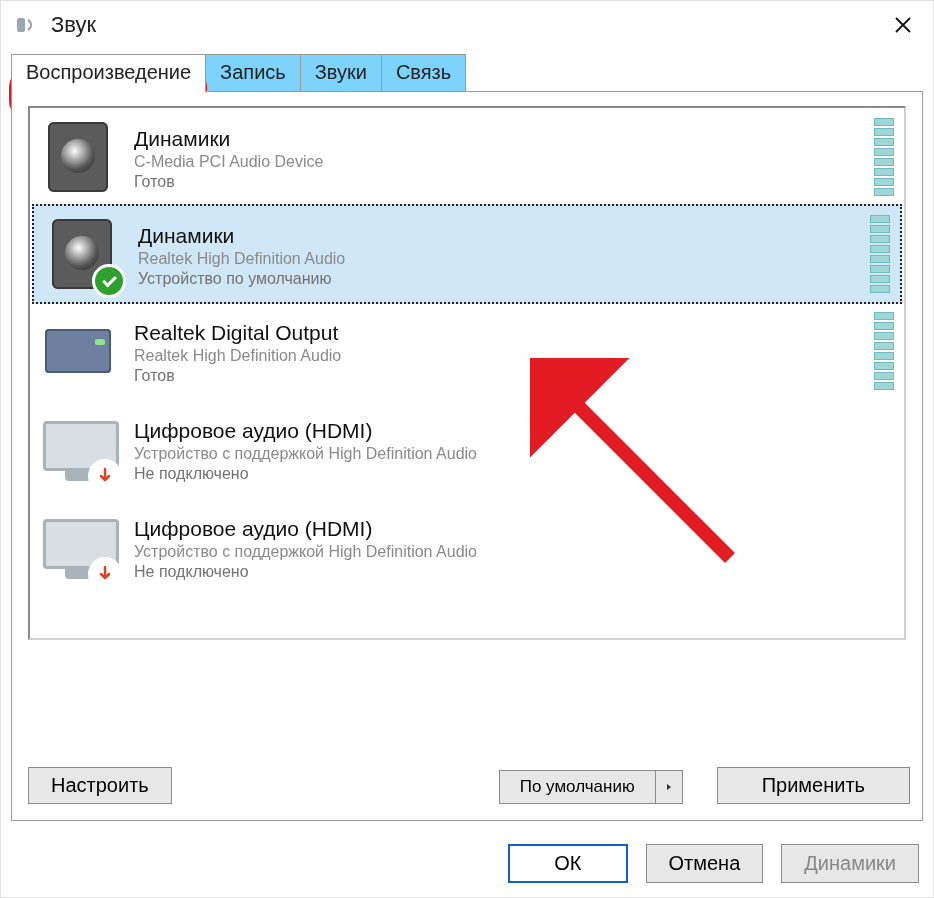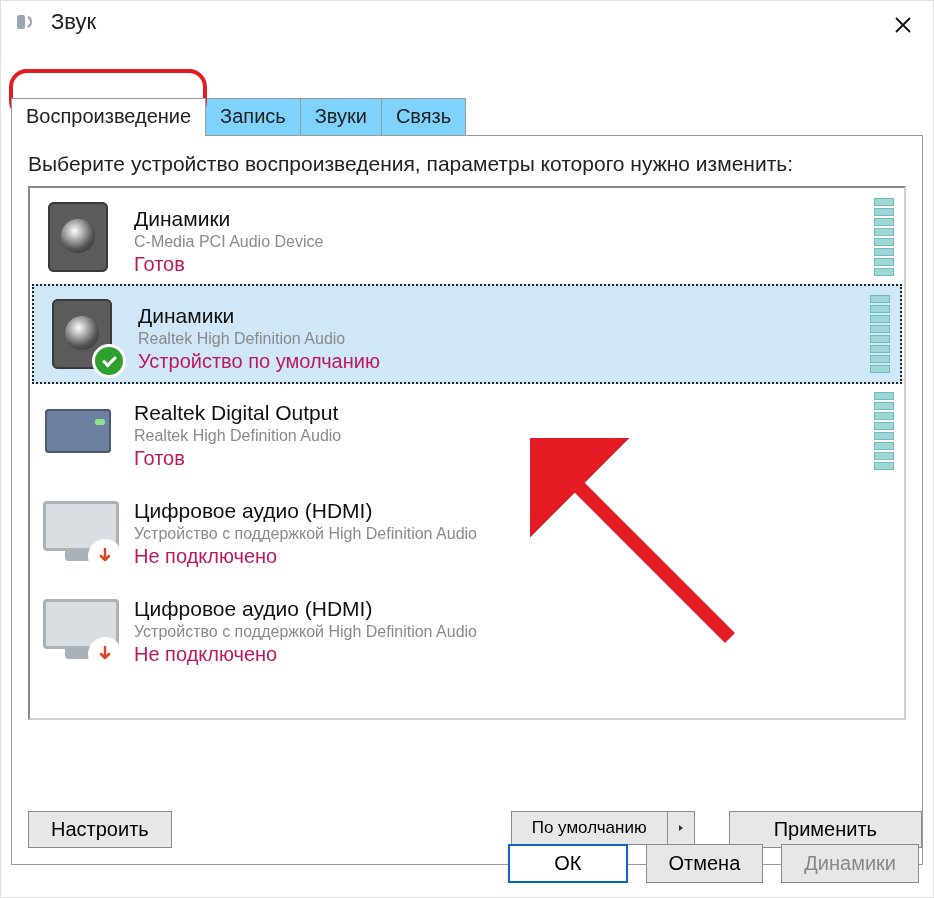--- a/index.html
+++ b/index.html
@@ -1,38 +1,38 @@
 <!DOCTYPE html>
 <html><head>
 <meta charset="utf-8">
 <style>
   html,body{margin:0;padding:0;font-family:"Segoe UI",Arial,sans-serif;background:#fff}
   .window{width:934px;height:898px;position:relative;background:#fff;border:1px solid #e0e0e0;box-sizing:border-box}
-  .titlebar{height:48px;display:flex;padding:8px 12px;position:relative}
+  .titlebar{height:48px;display:flex;align-items:center;padding:0 12px;position:relative}
   .titlebar .icon{width:26px;height:26px;margin-right:12px;display:flex;align-items:center;justify-content:center}
   .titlebar .title{font-size:22px;color:#222}
   .titlebar .close{position:absolute;right:8px;top:4px;width:44px;height:40px;display:flex;align-items:center;justify-content:center;font-size:24px;color:#111;cursor:pointer}
-  .tabs-row{display:flex;align-items:center;padding:0 10px;margin-top:32px}
+  .tabs-row{display:flex;align-items:center;padding:0 10px;margin-top:4px}
   .tab{border:1px solid #9a9a9a;border-bottom:none;background:#7dd3fc;padding:6px 14px 8px;font-size:20px;color:#222;margin-right:0;position:relative;top:1px;cursor:pointer}
   .tab+.tab{border-left:none}
   .tab.active{background:#fff;z-index:2}
   .tab-highlight{position:absolute;border:4px solid #e31b23;border-radius:18px;left:8px;top:68px;width:190px;height:42px;pointer-events:none}
   .panel{border:1px solid #9a9a9a;margin:0 10px;padding:14px 16px 16px;background:#fff;height:730px;box-sizing:border-box;position:relative}
   .instruction{font-size:21px;color:#222;line-height:1.35;margin-bottom:8px}
   .device-list{border:2px solid #8a8a8a;border-right-color:#d0d0d0;border-bottom-color:#d0d0d0;height:530px;overflow:hidden;background:#fff;position:relative}
   .device-row{display:flex;align-items:flex-start;padding:8px 10px 8px 8px;position:relative;border-top:1px solid transparent;border-bottom:1px solid transparent}
   .device-row.selected{background:#cfe7f6;border:2px dotted #222;margin:-2px 2px}
   .dev-icon{width:80px;height:80px;flex:0 0 80px;margin-right:16px;display:flex;align-items:center;justify-content:center;position:relative}
   .dev-text{flex:1;padding-top:2px}
   .dev-name{font-size:21px;color:#111;margin:8px 0 2px}
   .dev-sub{font-size:16px;color:#8a8a8a;margin:0 0 2px}
-  .dev-status{font-size:20px;color:#be185d;margin:0}
+  .dev-status{font-size:16px;color:#737373;margin:0}
   .level-meter{width:20px;height:78px;margin-left:10px;align-self:center;display:flex;flex-direction:column;justify-content:space-between}
   .level-meter .seg{height:6px;background:#9fd7d7;border:1px solid #6fbcbc}
-  .btn-row{position:absolute;left:16px;right:0;bottom:16px;display:flex;align-items:flex-start}
+  .btn-row{position:absolute;left:16px;right:12px;bottom:16px;display:flex;align-items:flex-end}
   .btn{border:1px solid #8a8a8a;background:#e7e7e7;font-size:20px;padding:6px 22px;cursor:pointer;font-family:inherit}
   .btn.wide{padding:6px 44px}
   .btn-split{display:inline-flex}
   .btn-split .main{border:1px solid #8a8a8a;background:#e7e7e7;font-size:17px;padding:6px 20px}
   .btn-split .arrow{border:1px solid #8a8a8a;border-left:none;background:#e7e7e7;width:26px;display:flex;align-items:center;justify-content:center}
   .bottom-row{position:absolute;right:14px;bottom:14px;display:flex;gap:18px}
   .bottom-row .btn.primary{border:2px solid #0a64c8;background:#fff;padding:6px 44px}
   .bottom-row .btn.disabled{color:#888}
   .red-arrow{position:absolute;left:500px;top:250px;pointer-events:none}
   
@@ -72,21 +72,20 @@
 
   <div class="tabs-row">
     <div class="tab active"><span>Воспроизведение</span></div>
     <div class="tab"><span>Запись</span></div>
     <div class="tab"><span>Звуки</span></div>
     <div class="tab"><span>Связь</span></div>
   </div>
   <div class="tab-highlight"></div>
 
   <div class="panel">
-    <div class="instruction">Выберите устройство воспроизведения, параметры которого нужно изменить:</div>
 
     <div class="device-list" id="device-list">
       <svg class="red-arrow" width="230" height="220">
         <defs>
             <marker id="ah" markerWidth="12" markerHeight="12" refX="2" refY="6" orient="auto">
               <path d="M0 0L12 6L0 12z" fill="#e31b23"></path>
             </marker>
           </defs>
         <line x1="200" y1="200" x2="30" y2="30" stroke="#e31b23" stroke-width="14" marker-end="url(#ah)"></line>
       </svg>

